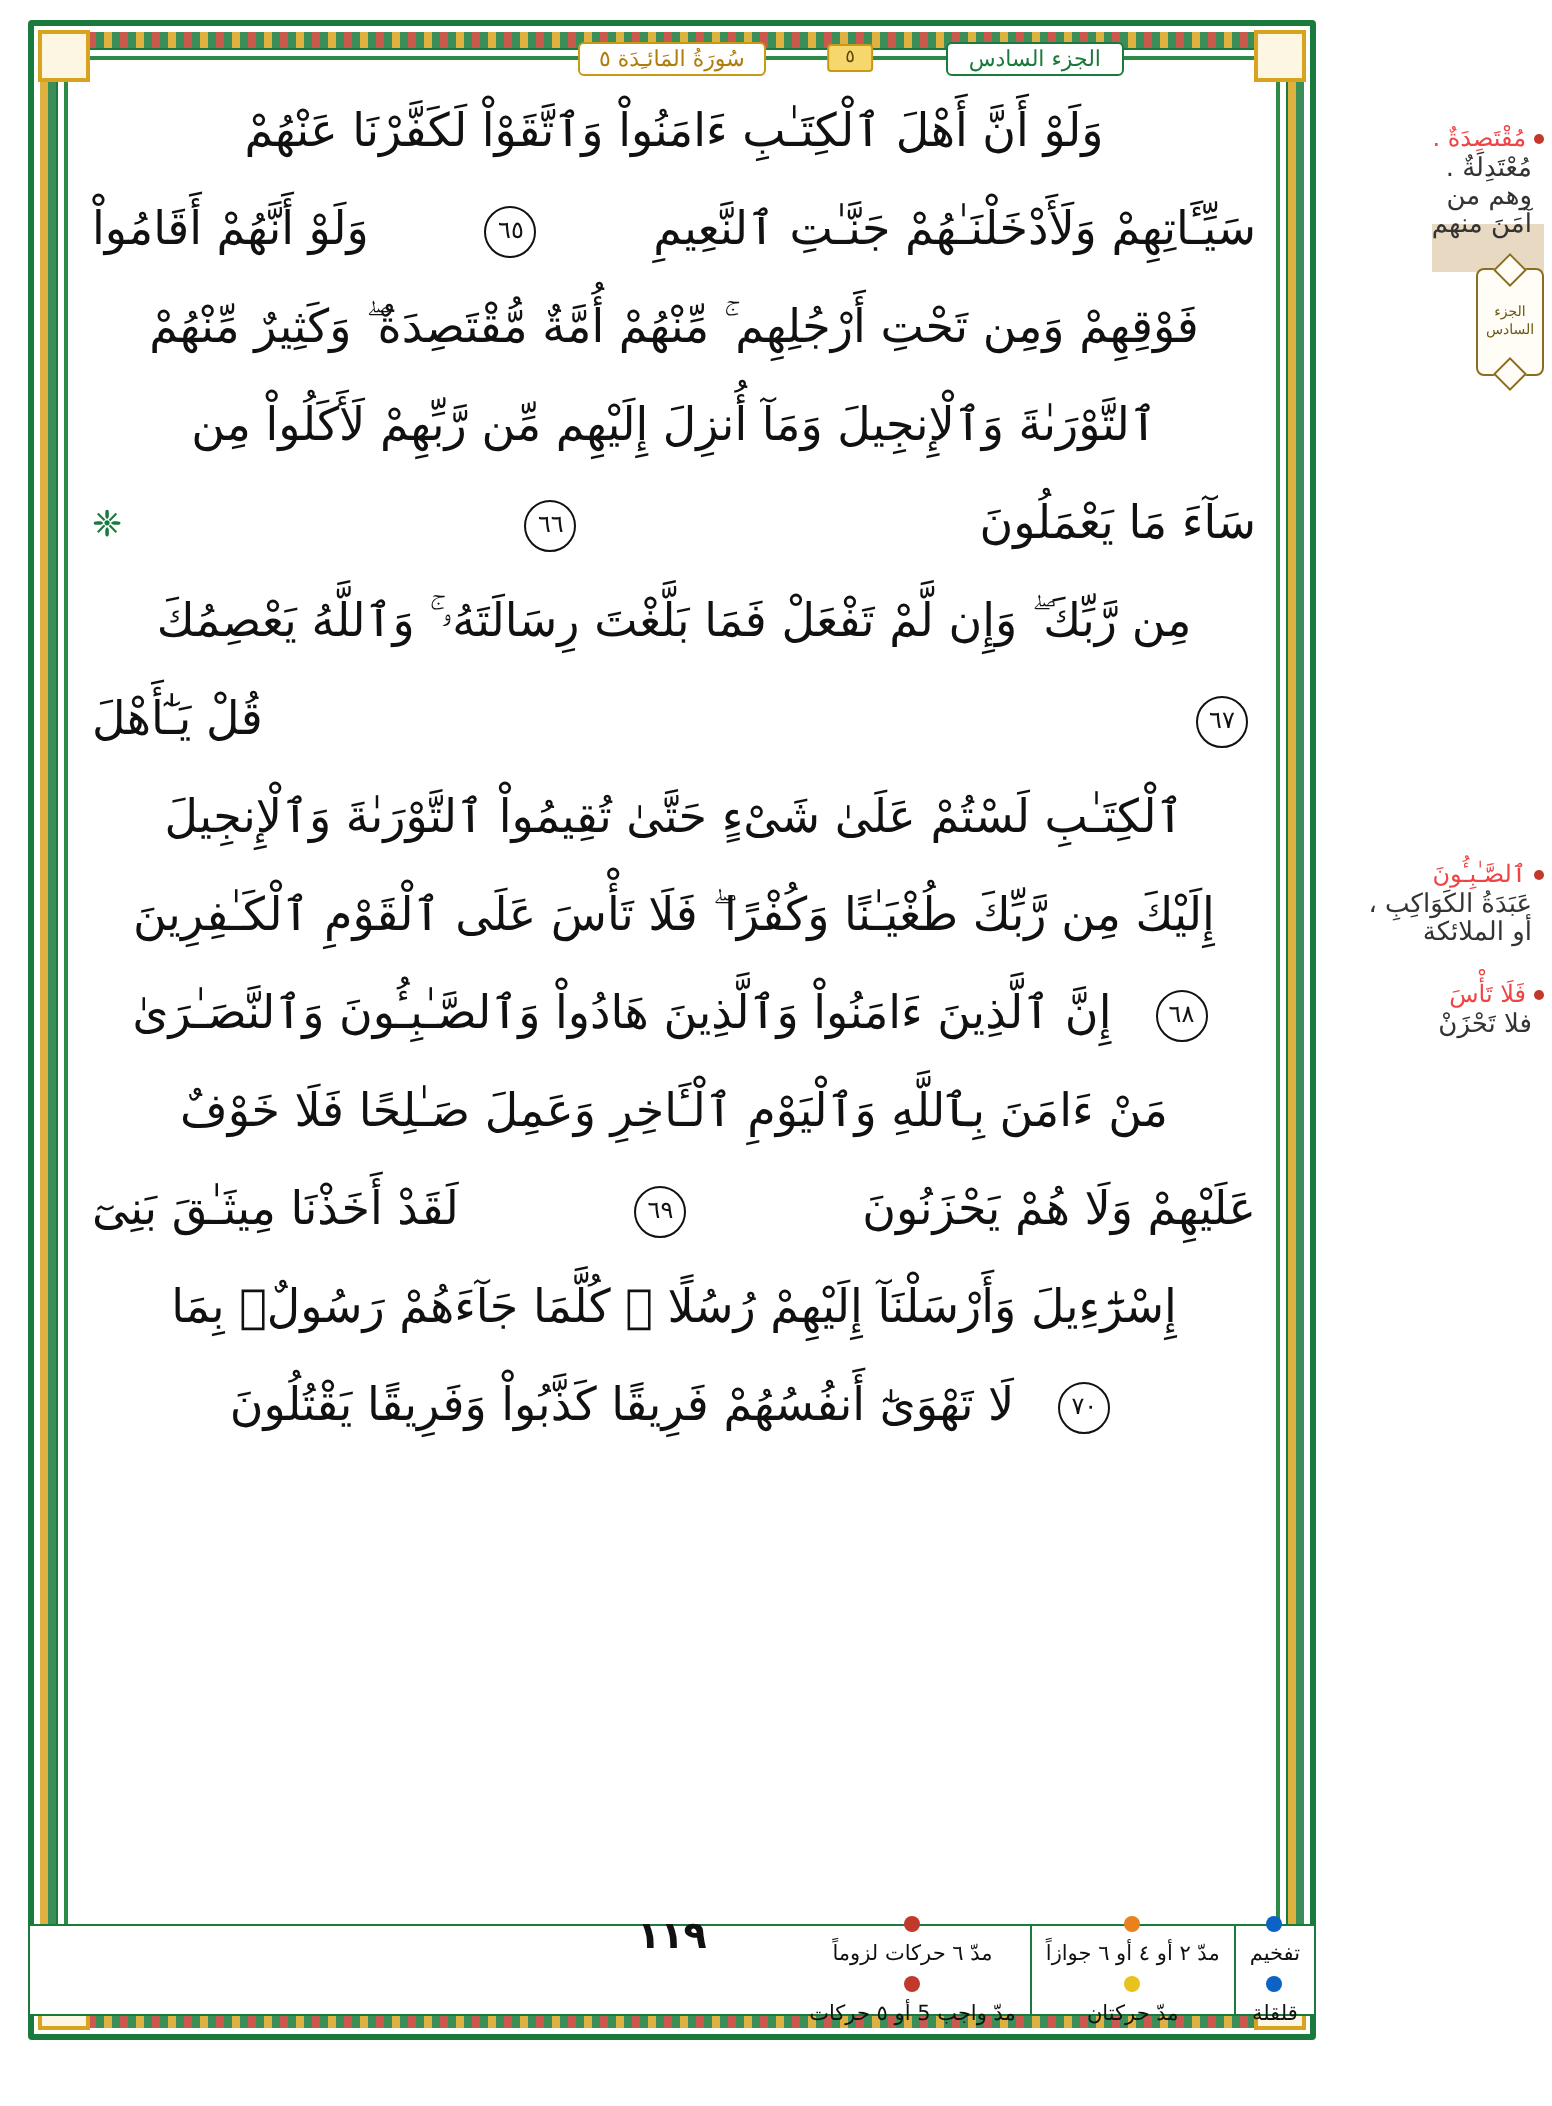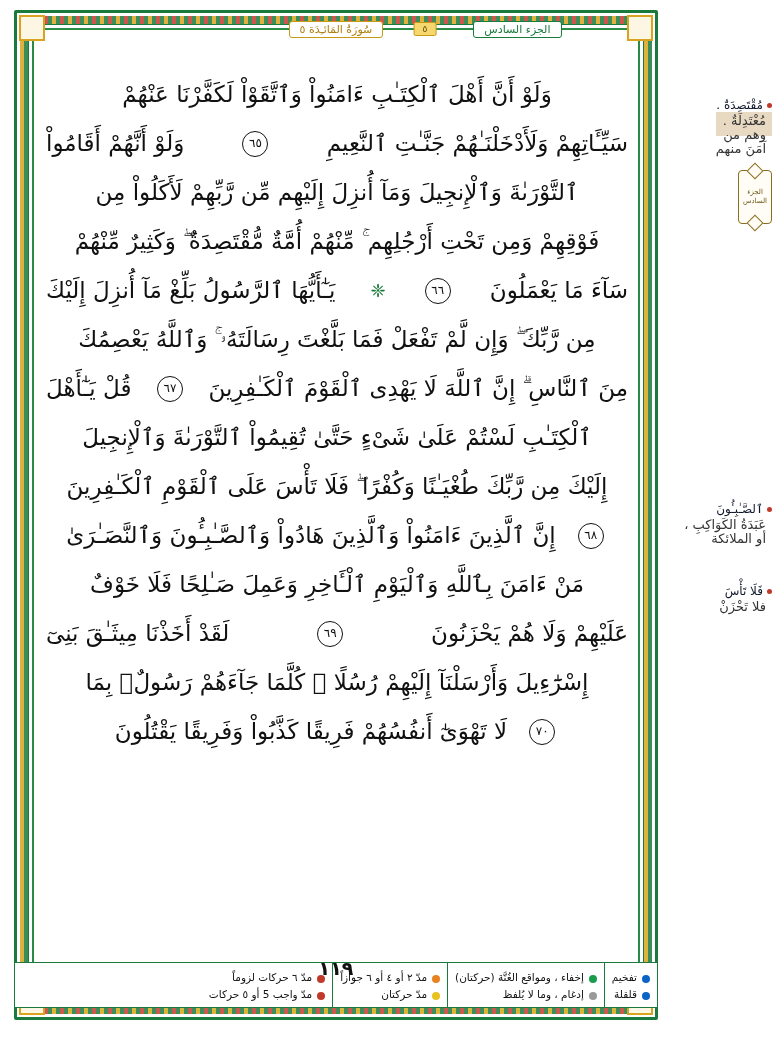--- a/index.html
+++ b/index.html
@@ -119,21 +119,21 @@
     font-size: 9px;
     color: #5a4608;
     direction: rtl;
     white-space: nowrap;
   }
 
   
   .text-area {
     position: absolute;
     left: 40px;
-    top: 64px;
+    top: 36px;
     width: 594px;
     height: 910px;
     direction: rtl;
     text-align: justify;
     padding: 6px 4px 0 4px;
   }
   .ayah-line {
     direction: rtl;
     text-align: center;
     font-size: 23px;
@@ -172,24 +172,23 @@
     position: absolute;
     left: 664px;
     top: 60px;
     width: 108px;
     direction: rtl;
     text-align: right;
   }
   .note-block { margin-bottom: 14px; }
   .note-head {
     font-size: 12px;
-    color: #0f172a;
+    color: #ef4444;
     direction: rtl;
     line-height: 18px;
-    margin-top: 36px;
   }
   .note-head .bullet {
     display: inline-block;
     width: 5px;
     height: 5px;
     border-radius: 50%;
     background: #c0392b;
     margin-left: 4px;
     vertical-align: middle;
   }
@@ -257,24 +256,25 @@
     display: flex;
     flex-direction: column;
     justify-content: center;
     gap: 5px;
     padding: 3px 7px;
     border-left: 1.5px solid #1a7a3c;
   }
   .legend-col:last-child { border-left: none; }
   .legend-item {
     display: flex;
-    align-items: flex-end;
+    align-items: center;
     gap: 5px;
     direction: rtl;
     white-space: nowrap;
+    flex-direction: column;
   }
   .dot {
     width: 8px;
     height: 8px;
     border-radius: 50%;
     flex: 0 0 auto;
   }
 
   .page-number {
     position: absolute;
@@ -315,40 +315,38 @@
       <span>وَلَوْ أَنَّ أَهْلَ ٱلْكِتَـٰبِ ءَامَنُواْ وَٱتَّقَوْاْ لَكَفَّرْنَا عَنْهُمْ</span>
     </div>
 
     <div class="ayah-line">
       <span>سَيِّـَٔاتِهِمْ وَلَأَدْخَلْنَـٰهُمْ جَنَّـٰتِ ٱلنَّعِيمِ</span>
       <span class="ayah-num">٦٥</span>
       <span>وَلَوْ أَنَّهُمْ أَقَامُواْ</span>
     </div>
 
     <div class="ayah-line center">
+      <span>فَوْقِهِمْ وَمِن تَحْتِ أَرْجُلِهِم ۚ مِّنْهُمْ أُمَّةٌ مُّقْتَصِدَةٌ ۖ وَكَثِيرٌ مِّنْهُمْ</span>
+    </div>
+
+    <div class="ayah-line center">
       <span>ٱلتَّوْرَىٰةَ وَٱلْإِنجِيلَ وَمَآ أُنزِلَ إِلَيْهِم مِّن رَّبِّهِمْ لَأَكَلُواْ مِن</span>
-    </div>
-
-    <div class="ayah-line center">
-      <span>فَوْقِهِمْ وَمِن تَحْتِ أَرْجُلِهِم ۚ مِّنْهُمْ أُمَّةٌ مُّقْتَصِدَةٌ ۖ وَكَثِيرٌ مِّنْهُمْ</span>
     </div>
 
     <div class="ayah-line">
       <span>سَآءَ مَا يَعْمَلُونَ</span>
       <span class="ayah-num">٦٦</span>
       <span class="sajda-mark">❈</span>
-      <span>يَـٰٓأَيُّهَا ٱلرَّسُولُ بَلِّغْ مَآ أُنزِلَ إِلَيْكَ</span>
     </div>
 
     <div class="ayah-line center">
       <span>مِن رَّبِّكَ ۖ وَإِن لَّمْ تَفْعَلْ فَمَا بَلَّغْتَ رِسَالَتَهُۥ ۚ وَٱللَّهُ يَعْصِمُكَ</span>
     </div>
 
     <div class="ayah-line">
-      <span>مِنَ ٱلنَّاسِ ۗ إِنَّ ٱللَّهَ لَا يَهْدِى ٱلْقَوْمَ ٱلْكَـٰفِرِينَ</span>
       <span class="ayah-num">٦٧</span>
       <span>قُلْ يَـٰٓأَهْلَ</span>
     </div>
 
     <div class="ayah-line center">
       <span>ٱلْكِتَـٰبِ لَسْتُمْ عَلَىٰ شَىْءٍ حَتَّىٰ تُقِيمُواْ ٱلتَّوْرَىٰةَ وَٱلْإِنجِيلَ</span>
     </div>
 
 
     <div class="ayah-line center">
@@ -418,30 +416,20 @@
       <div class="legend-item">
         <span class="dot" style="background:#0b63c5"></span>
         <span>تفخيم</span>
       </div>
       <div class="legend-item">
         <span class="dot" style="background:#0b63c5"></span>
         <span>قلقلة</span>
       </div>
     </div>
 
-    <div class="legend-col">
-      <div class="legend-item">
-        <span class="dot" style="background:#1a9c4e"></span>
-        <span>إخفاء ، ومواقع الغُنَّة (حركتان)</span>
-      </div>
-      <div class="legend-item">
-        <span class="dot" style="background:#9a9a9a"></span>
-        <span>إدغام ، وما لا يُلفظ</span>
-      </div>
-    </div>
 
     <div class="legend-col">
       <div class="legend-item">
         <span class="dot" style="background:#e8821e"></span>
         <span>مدّ ٢ أو ٤ أو ٦ جوازاً</span>
       </div>
       <div class="legend-item">
         <span class="dot" style="background:#e8c21e"></span>
         <span>مدّ حركتان</span>
       </div>

